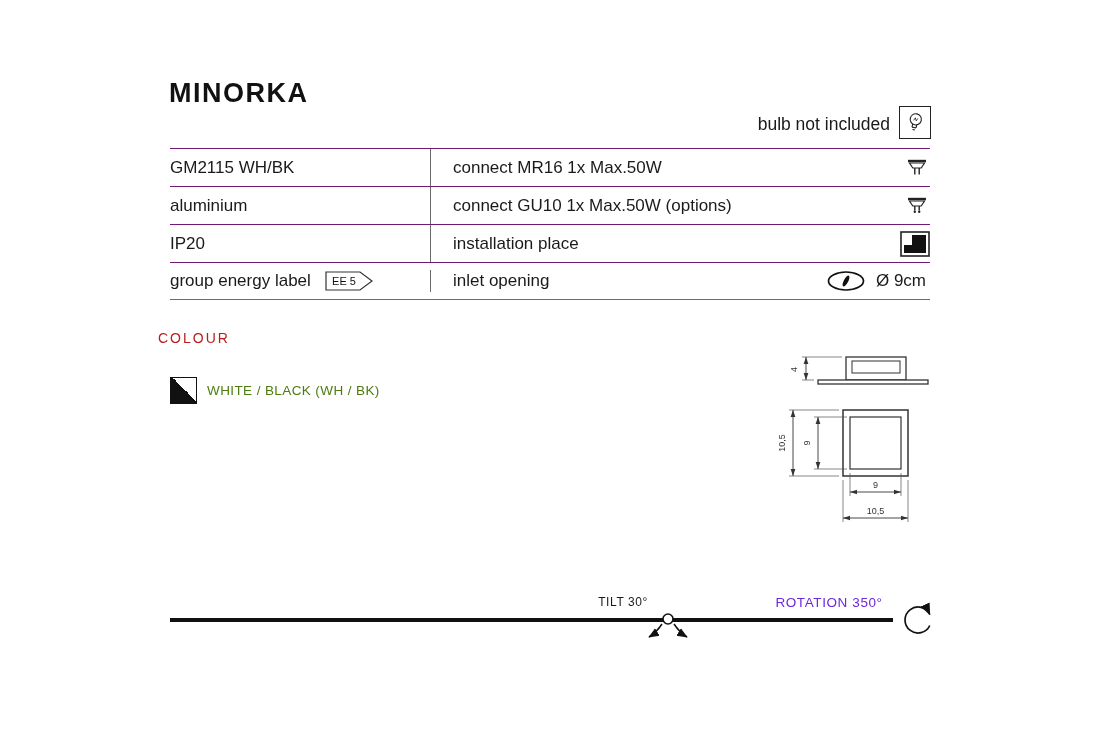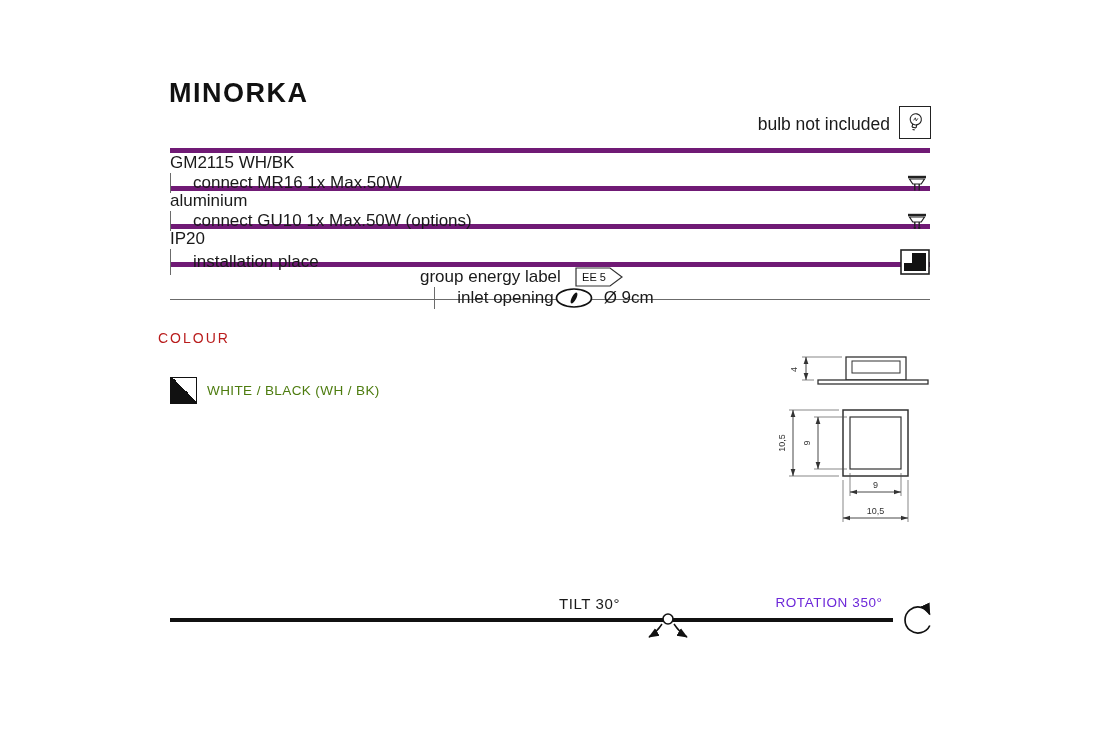--- a/index.html
+++ b/index.html
@@ -16,45 +16,45 @@
     position:absolute; left:620px; top:114px; width:270px;
     text-align:right; font-size:17.5px; color:#1a1a1a;
   }
   .bulb-box {
     position:absolute; left:899px; top:106px; width:32px; height:33px;
     border:1.4px solid #222; display:flex; align-items:center; justify-content:center;
     background:#fff;
   }
   
   .spec-table { position:absolute; left:170px; top:148px; width:760px; }
-  .spec-row { display:flex; align-items:stretch; height:38px; border-top:5px solid #701a75;flex-direction:column; }
+  .spec-row { display:flex; align-items:stretch; height:38px; border-top:1px solid #701a75; }
   .spec-row.last { border-bottom:1px solid #6b6b6b;align-items:center; }
   .spec-left {
     width:260px; display:flex; align-items:center; gap:14px;
     font-size:17px; padding-right:8px;
   }
   .spec-right {
     flex:1; border-left:1px solid #6b6b6b; display:flex; align-items:center;
     padding-left:22px; font-size:17px; position:relative;
   }
   .spec-icon { margin-left:auto; margin-right:2px; display:flex; align-items:center; }
-  .right-group { margin-left:auto; display:flex; align-items:center; gap:10px; margin-right:12px; }
+  .right-group { margin-left:auto; display:flex; align-items:center; gap:10px; margin-right:4px; }
   .badge { display:flex; align-items:center; }
   
   .colour-heading { position:absolute; left:158px; top:330px; font-size:14px; letter-spacing:2px; color:#b91c1c; }
   .swatch {
     position:absolute; left:170px; top:377px; width:27px; height:27px;
     border:1px solid #111; background:linear-gradient(45deg,#111 54%,#fff 54%);
   }
   .swatch-label { position:absolute; left:207px; top:383px; font-size:13.5px; letter-spacing:0.4px; color:#4d7c0f; }
   
   .drawing { position:absolute; left:768px; top:350px; }
   
   .baseline { position:absolute; left:170px; top:618px; width:723px; height:4px; background:#111; }
-  .tilt-label { position:absolute; left:492px; top:595px; width:128px; text-align:right; font-size:15px; letter-spacing:0.6px; color:#1a1a1a; }
+  .tilt-label { position:absolute; left:520px; top:595px; width:128px; text-align:right; font-size:12px; letter-spacing:0.6px; color:#1a1a1a; }
   .tilt-icon { position:absolute; left:641px; top:608px; }
   .rotation-label { position:absolute; left:763px; top:595px; width:132px; text-align:center; font-size:13.5px; letter-spacing:0.6px; color:#6d28d9; }
   .rotation-icon { position:absolute; left:899px; top:601px; }
   svg text { font-family:"Liberation Sans", sans-serif; }
 </style>
 </head>
 <body>
 
 <div class="page">
 

